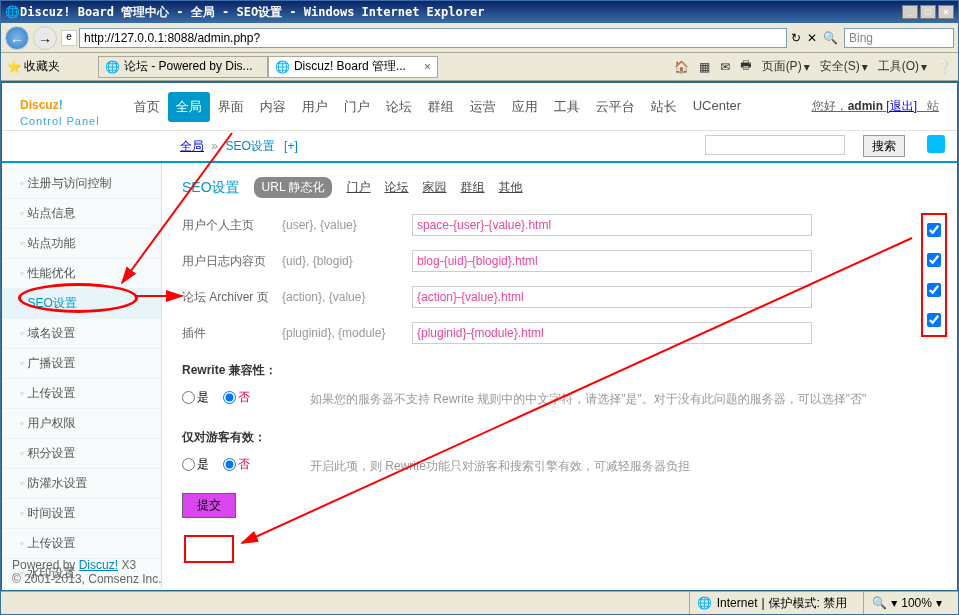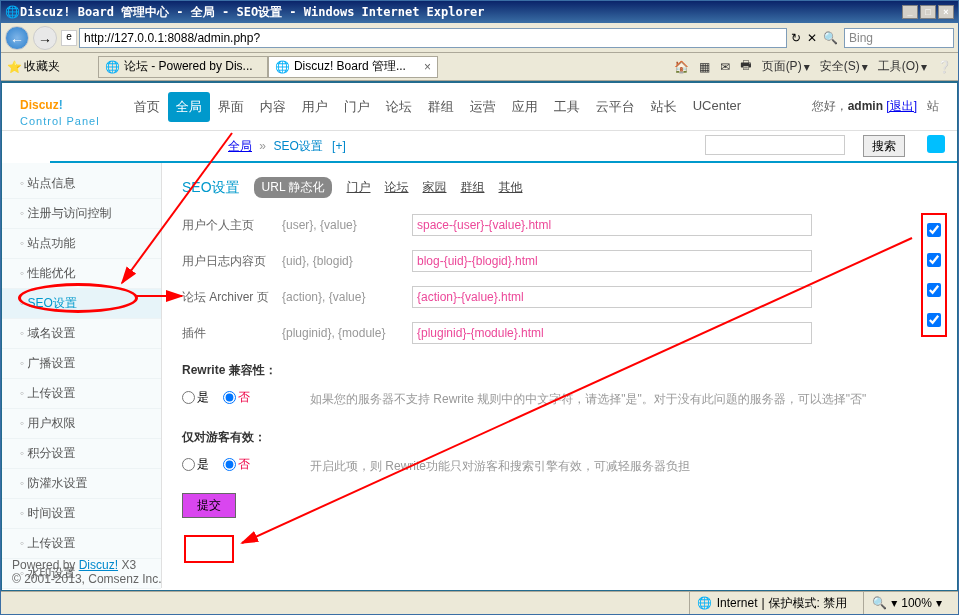--- a/index.html
+++ b/index.html
@@ -26,23 +26,23 @@
 .tbright { margin-left:auto; display:flex; gap:10px; align-items:center; color:#333; }
 .tbitem { display:flex; align-items:center; gap:2px; }
 .content { position:absolute; top:82px; left:1px; right:1px; bottom:24px; background:#fff; overflow:hidden; }
 .hdr { height:48px; display:flex; align-items:center; padding:0 18px; border-bottom:1px solid #e0e0e0; }
 .logo { font-family:Arial,sans-serif; font-size:24px; font-weight:bold; color:#ff9900; }
 .logo .excl { color:#33aadd; }
 .logo-sub { font-size:11px; color:#33aadd; letter-spacing:1px; }
 .topnav { display:flex; margin-left:26px; }
 .topnav a { padding:6px 8px; color:#555; text-decoration:none; font-size:13px; }
 .topnav a.active { background:#0099cc; color:#fff; border-radius:3px; }
-.hdright { margin-left:auto; color:#666; font-size:12px; }
+.hdright { margin-left:auto; color:#666; font-size:12px;text-decoration:underline; }
 .hdright b { color:#333; }
-.subbar { height:32px; border-bottom:2px solid #0099cc; display:flex; align-items:center; padding-left:178px;margin-left:48px; }
+.subbar { height:32px; border-bottom:2px solid #0099cc; display:flex; align-items:center; padding-left:178px; }
 .breadcrumb { color:#0088cc; }
 .breadcrumb span.sep { color:#999; margin:0 4px; }
 .subbar .srch { margin-left:auto; margin-right:12px; display:flex; gap:18px; }
 .subbar input { width:140px; height:20px; border:1px solid #ccc; }
 .subbar button { height:22px; padding:0 8px; border:1px solid #999; background:#eee; }
 .bluebox { width:18px; height:18px; background:#00bfff; border-radius:3px; margin-left:4px; }
 .main { display:flex; height:calc(100% - 82px); }
 .sidebar { width:160px; background:#f7fbfc; border-right:1px solid #e0e0e0; padding-top:6px; }
 .sidebar a { display:block; padding:6px 18px; color:#555; text-decoration:none; border-bottom:1px solid #edf3f5; }
 .sidebar a.active { color:#0099cc; background:#e7f4f9; }
@@ -170,22 +170,22 @@
       </div>
       <div class="srch">
         <input type="text" style="">
         <button>搜索</button>
         <div class="bluebox"></div>
       </div>
     </div>
 
     <div class="main">
       <div class="sidebar" id="sidebar">
+          <a href="#">注册与访问控制</a>
           <a href="#">站点信息</a>
-          <a href="#">注册与访问控制</a>
           <a href="#">站点功能</a>
           <a href="#">性能优化</a>
           <a href="#" class="active">SEO设置</a>
           <a href="#">域名设置</a>
           <a href="#">广播设置</a>
           <a href="#">上传设置</a>
           <a href="#">用户权限</a>
           <a href="#">积分设置</a>
           <a href="#">防灌水设置</a>
           <a href="#">时间设置</a>

